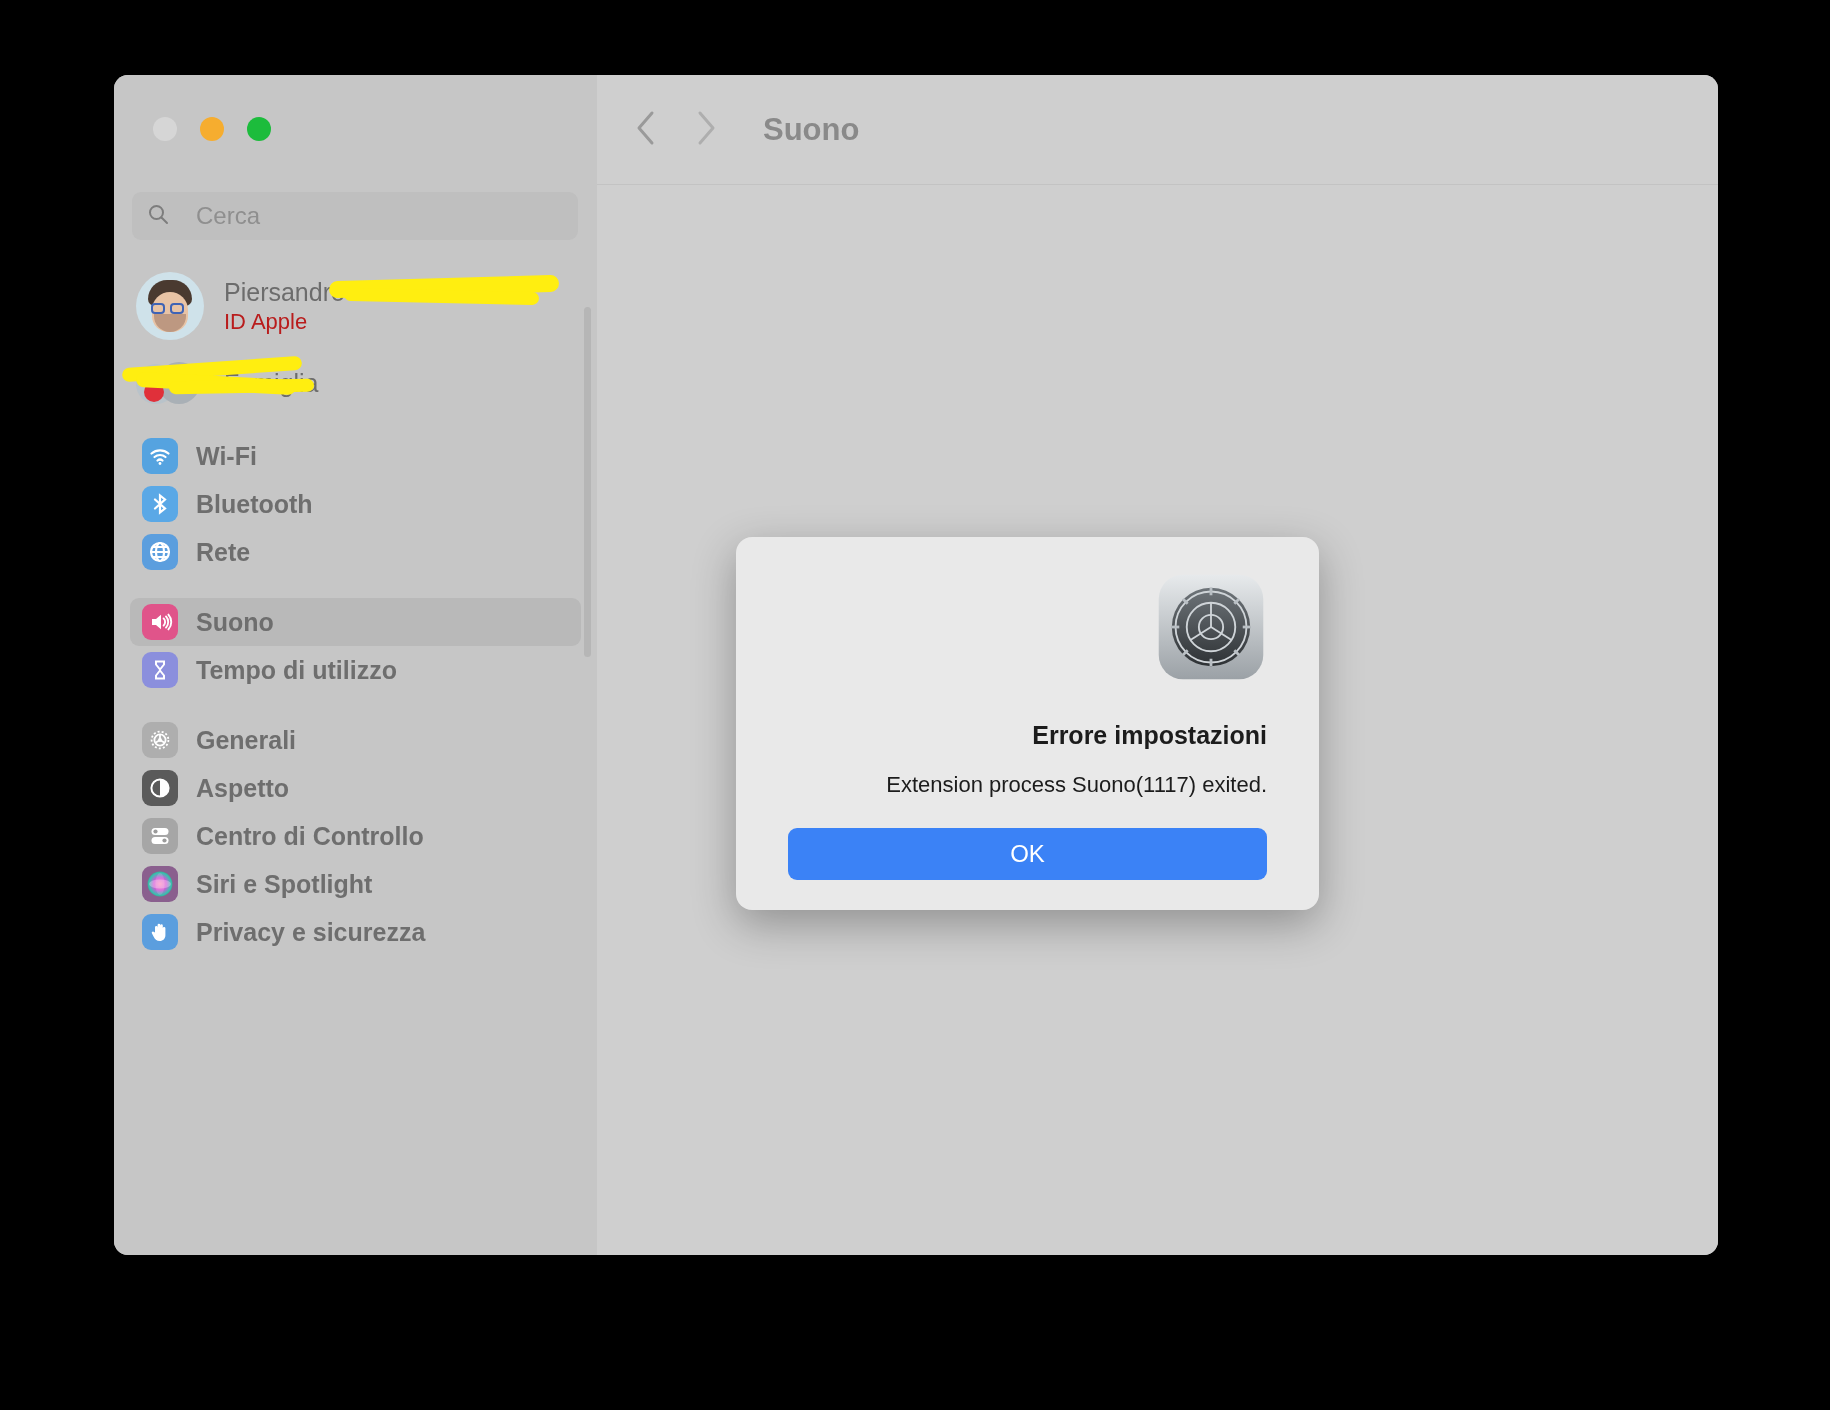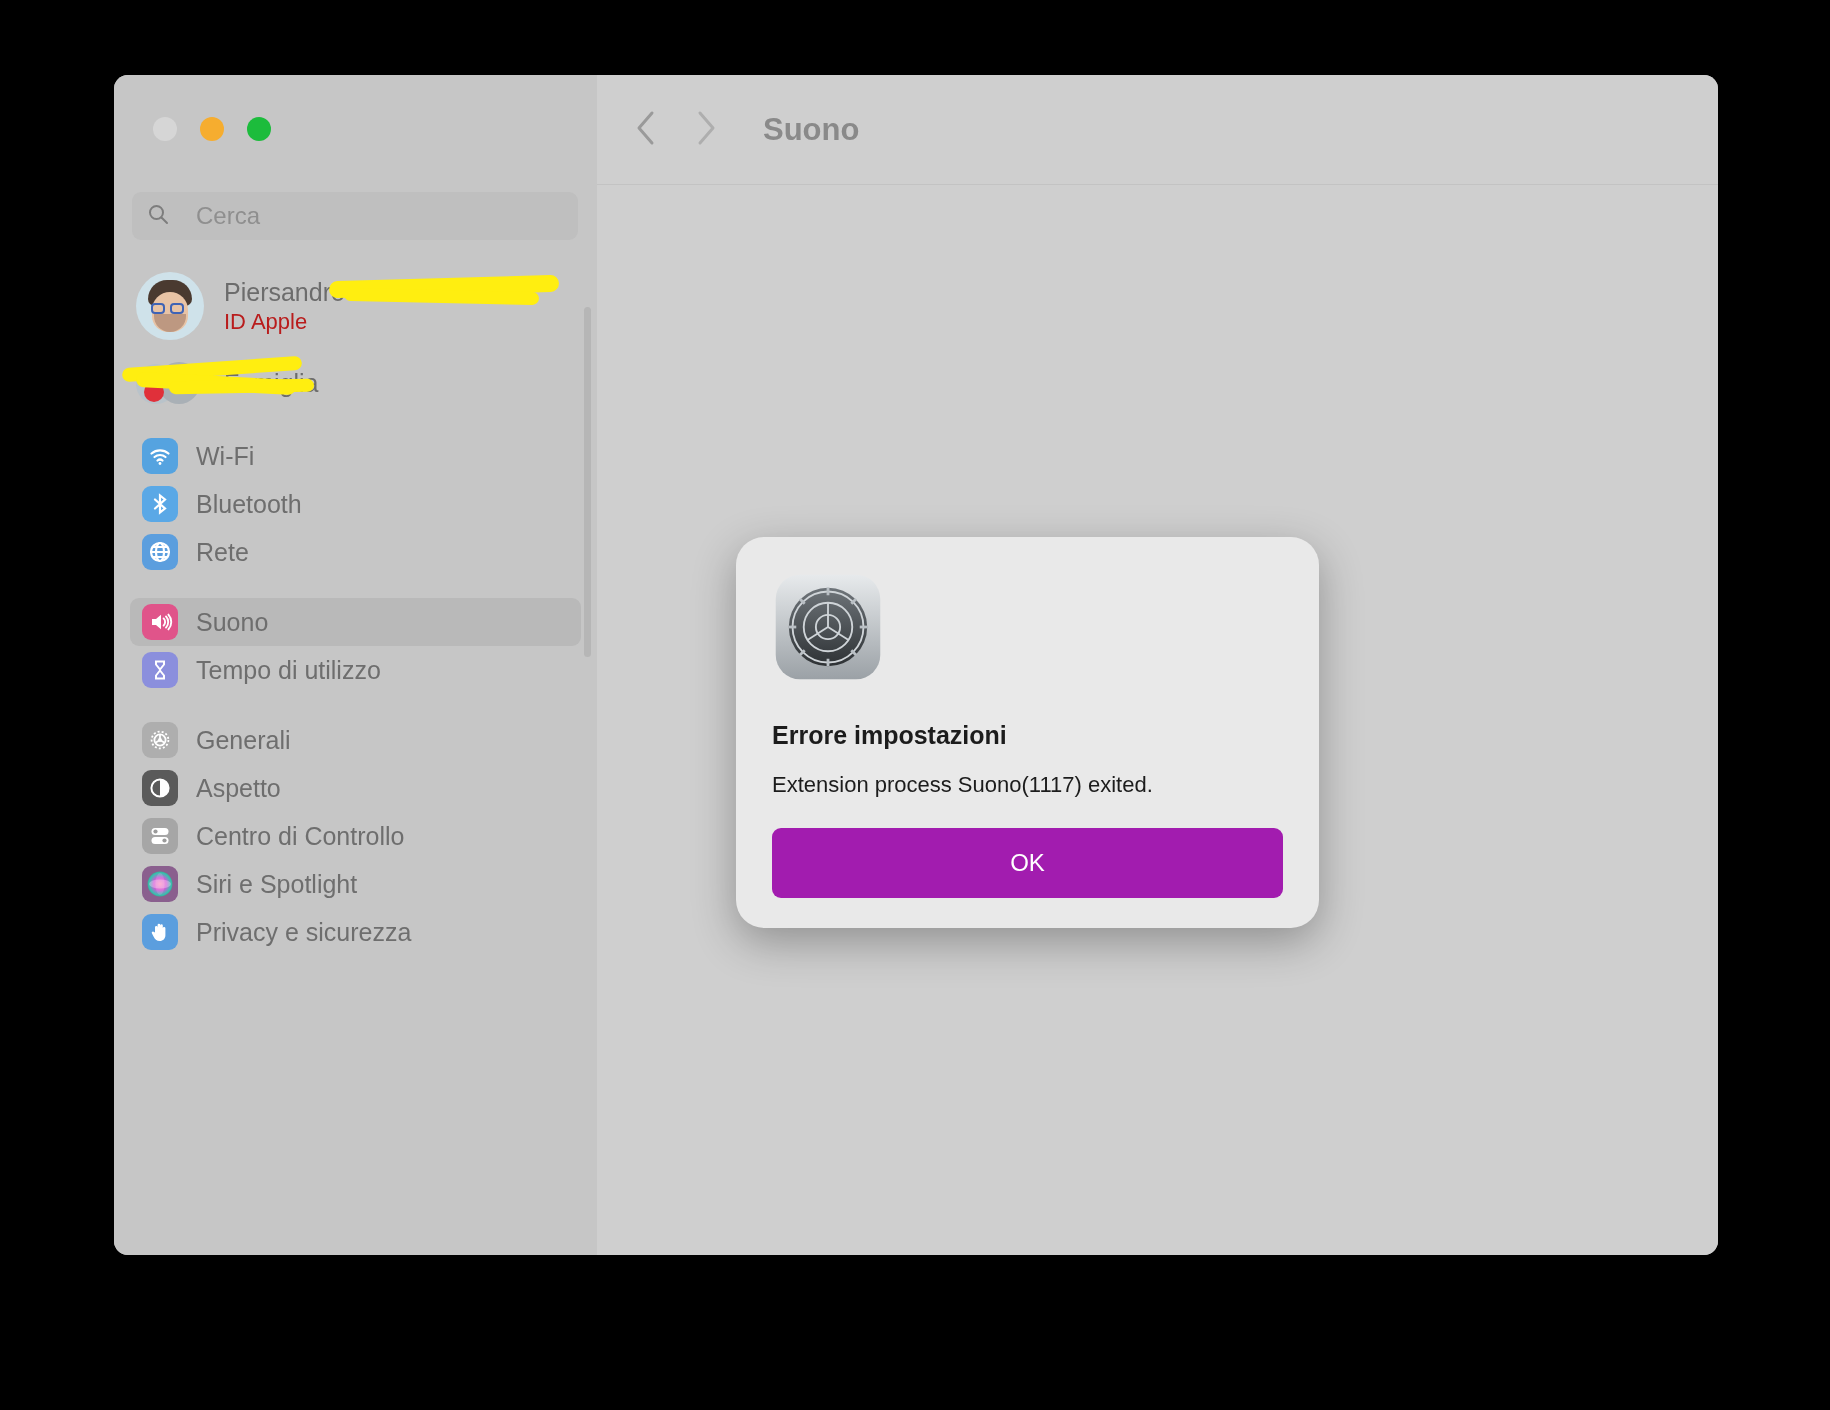--- a/index.html
+++ b/index.html
@@ -130,21 +130,21 @@
 
   .nav-item {
     display: flex; align-items: center;
     gap: 18px;
     height: 48px;
     margin: 0 16px;
     padding: 0 12px;
     border-radius: 9px;
   }
   .nav-item.selected { background: #b9b9b9; }
-  .nav-label { font-size: 25px; color: #6e6e6e; white-space: nowrap; }
+  .nav-label { font-size: 25px; color: #6e6e6e; white-space: nowrap; font-weight: bold; }
 
   .app-icon {
     width: 36px; height: 36px; border-radius: 9px;
     flex: 0 0 36px;
     display: flex; align-items: center; justify-content: center;
     position: relative; overflow: hidden;
   }
   .app-icon svg { display: block; }
 
   #sb-scroll {
@@ -170,37 +170,37 @@
   }
   .chev { cursor: default; }
   #page-title { font-size: 31px; color: #8a8a8a; font-weight: bold; margin-left: 10px; }
 
   
   #dialog {
     position: absolute;
     left: 622px; top: 462px;
     width: 583px;
     background: #e9e9e9;
-    border-radius: 28px;
+    border-radius: 16px;
     box-shadow: 0 14px 44px rgba(0,0,0,.30);
-    padding: 34px 36px 30px;
-    display: flex; flex-direction: column; align-items: flex-start;
+    padding: 34px 52px 30px;
+    display: flex; flex-direction: column; align-items: flex-end;
   }
   #dlg-icon { width: 112px; height: 112px; margin-bottom: 38px; }
   #dlg-title {
     font-size: 25px; font-weight: bold; color: #1c1c1c;
     margin-bottom: 22px; text-align: center;
   }
   #dlg-msg {
     font-size: 22px; color: #1c1c1c;
     margin-bottom: 30px; text-align: center;
   }
   #dlg-ok {
-    width: 100%; height: 70px;
-    background: #a21caf; border: none; border-radius: 9px;
+    width: 100%; height: 52px;
+    background: #3b82f6; border: none; border-radius: 9px;
     color: #fff; font-size: 24px;
     font-family: "Liberation Sans", sans-serif;
     cursor: pointer;
   }
 </style>
 </head>
 <body>
 
 <div id="window">
 

